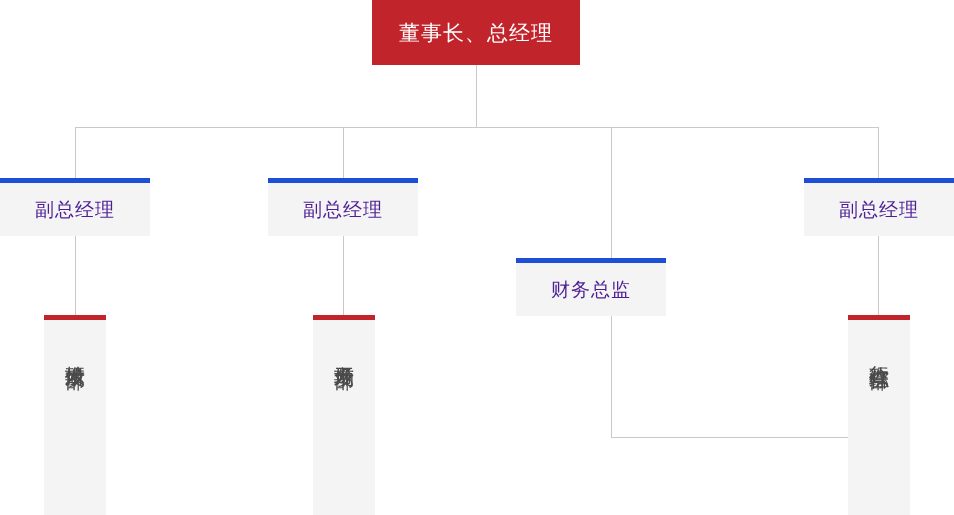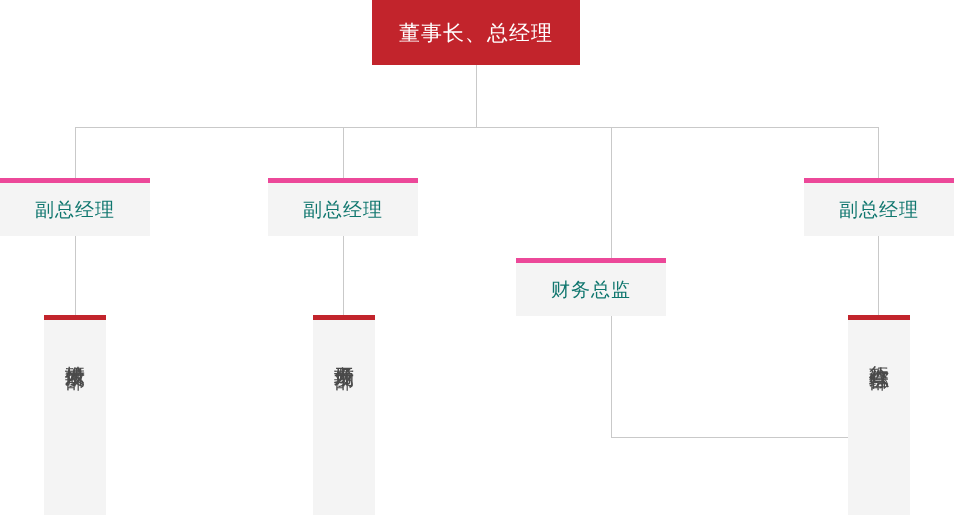--- a/index.html
+++ b/index.html
@@ -38,22 +38,22 @@
     justify-content: center;
     font-size: 21px;
     letter-spacing: 1px;
     font-weight: normal;
   }
 
   
   .node-mgr {
     position: absolute;
     background: #f4f4f4;
-    border-top: 5px solid #ec4899;
-    color: #0f766e;
+    border-top: 5px solid #1d4ed8;
+    color: #4c1d95;
     display: flex;
     align-items: center;
     justify-content: center;
     font-size: 19px;
     letter-spacing: 1px;
     box-sizing: border-box;
   }
 
   
   .node-dept {

